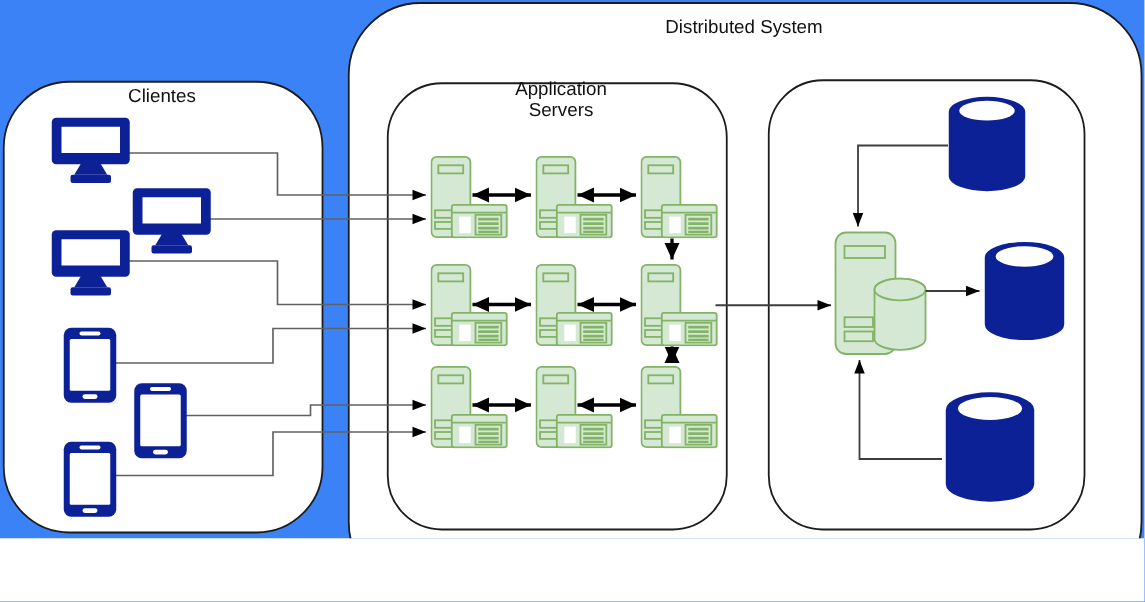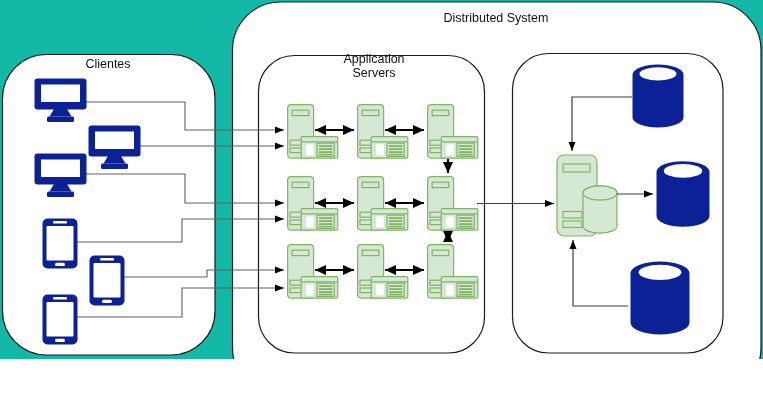--- a/index.html
+++ b/index.html
@@ -1,16 +1,16 @@
 <!DOCTYPE html>
 <html style="--navy: #0d2196; --green-fill: #d5e8d4; --green-stroke: #82b366; --line-gray: #616161; --arrow-black: #000000; --box-stroke: #1c1c1c;"><head>
 <meta charset="utf-8">
 <style>
   html,body{margin:0;padding:0;background:#ffffff;}
-  .stage{position:relative;width:763px;height:359px;background:#14b8a6;overflow:hidden;}
+  .stage{position:relative;width:763px;height:359px;background:#3b82f6;overflow:hidden;}
   svg{display:block;}
   .box{fill:#ffffff;stroke:var(--box-stroke);stroke-width:1.2;}
   .lbl{font-family:"Liberation Sans",sans-serif;font-size:12.5px;fill:#111111;text-anchor:middle;}
   .navy{fill:var(--navy);stroke:none;}
   .white{fill:#ffffff;stroke:none;}
   .gbox{fill:var(--green-fill);stroke:var(--green-stroke);stroke-width:1.2;}
   .gstripe{fill:var(--green-stroke);stroke:none;}
   .gline{stroke:var(--green-stroke);stroke-width:1.2;fill:none;}
   .cline{stroke:var(--line-gray);stroke-width:1.1;fill:none;}
   .sline{stroke:#3d3d3d;stroke-width:1.2;fill:none;}

